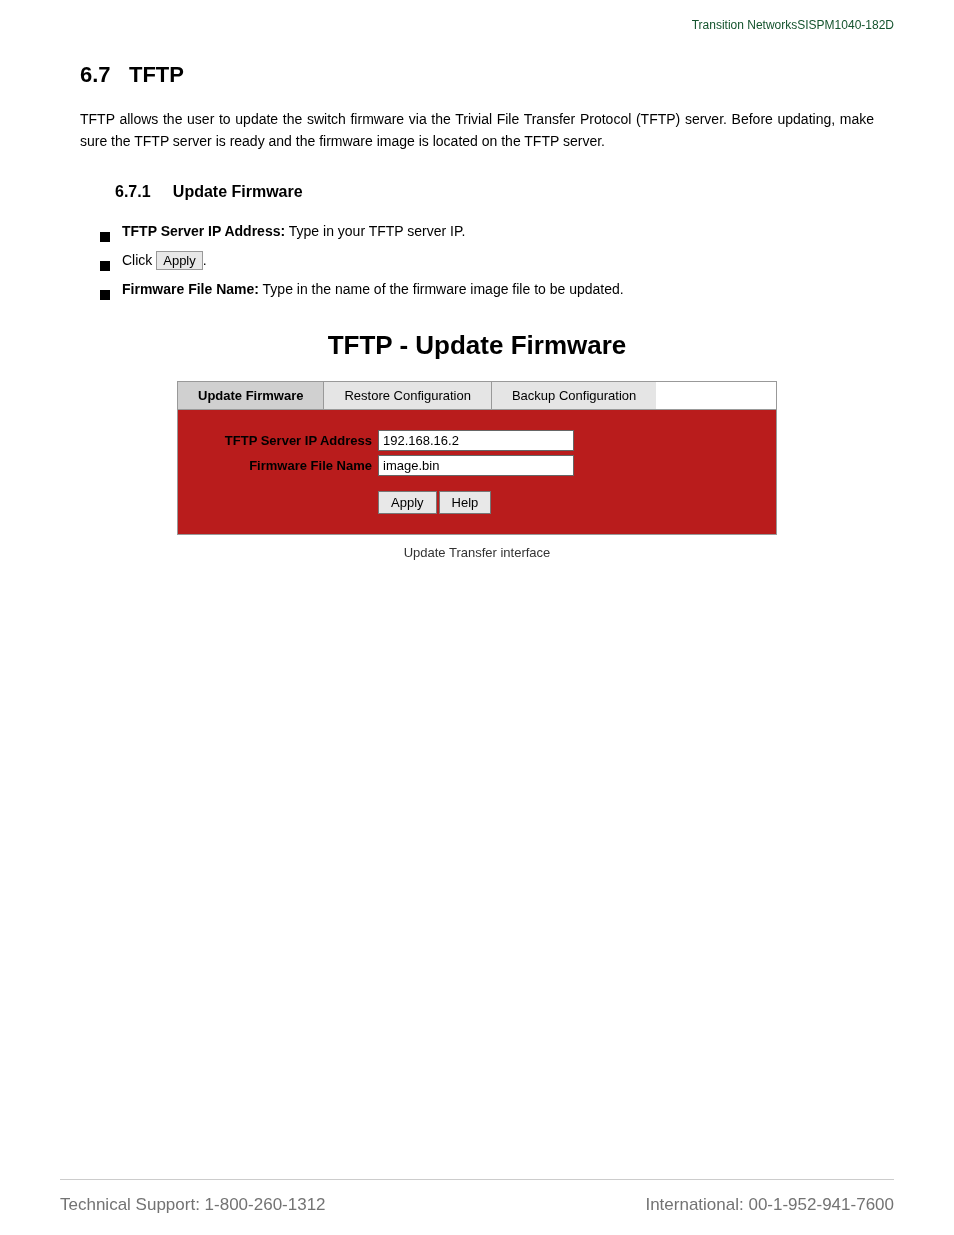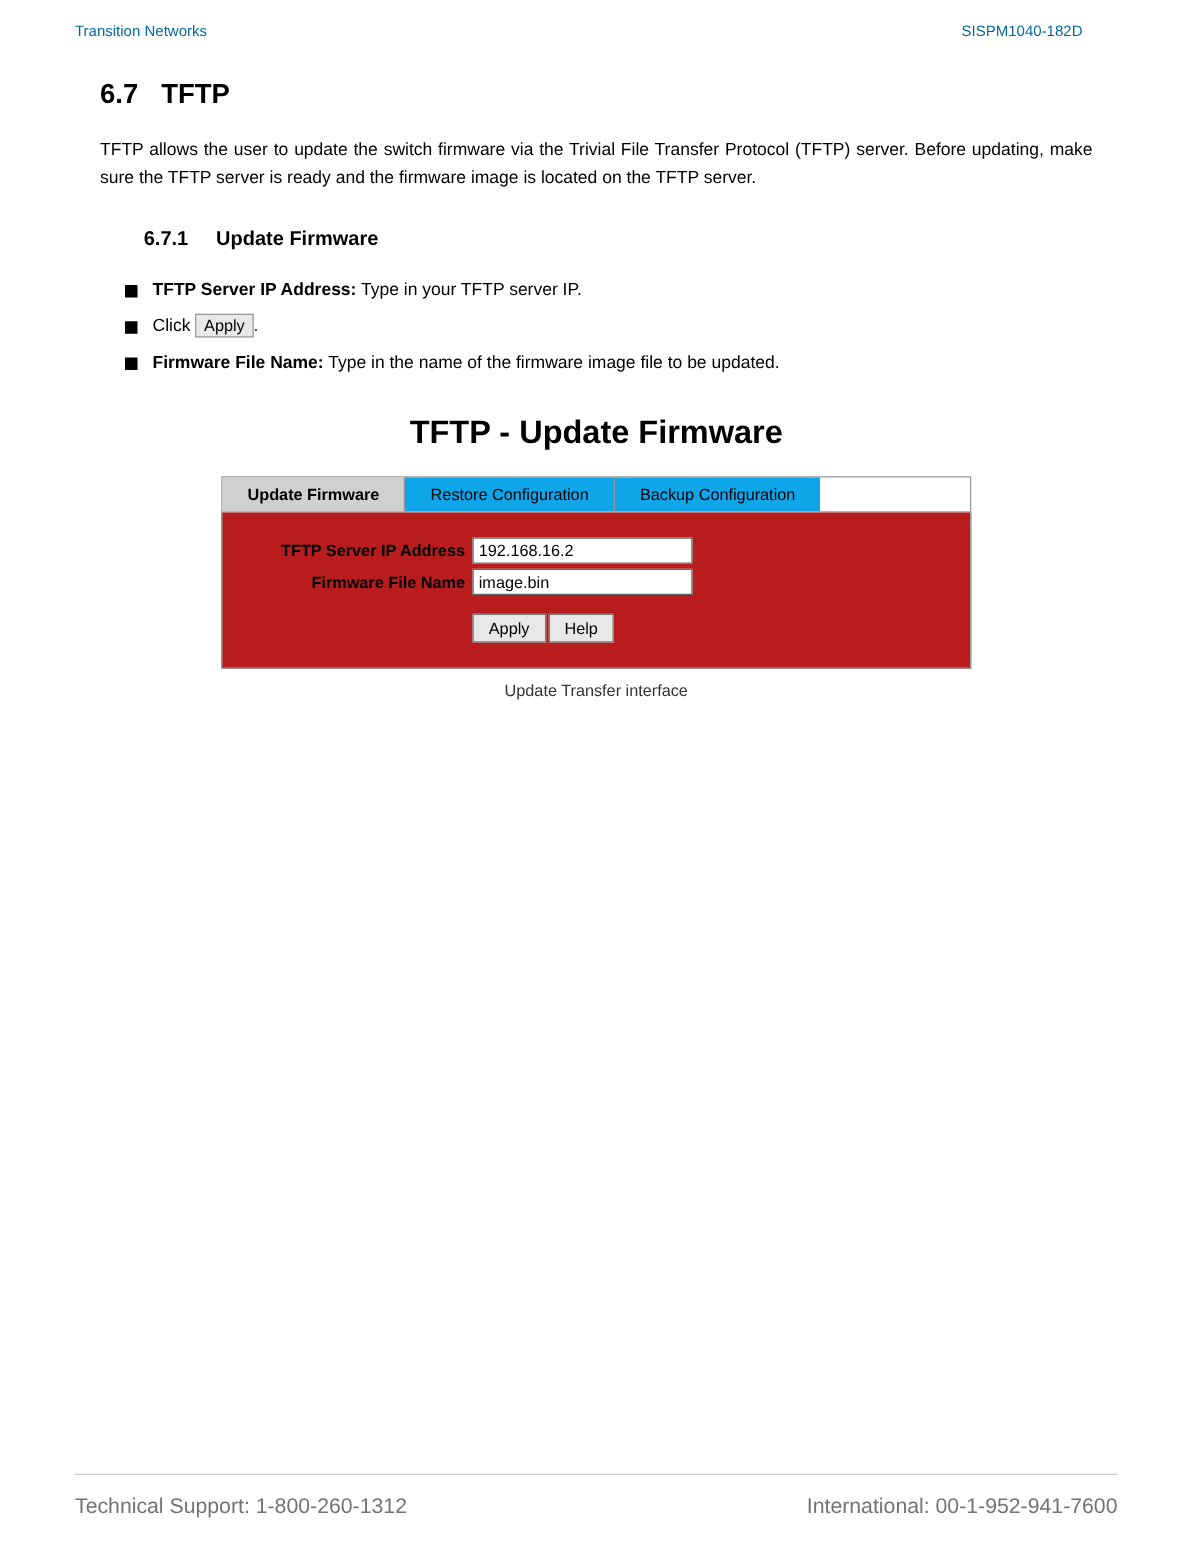--- a/index.html
+++ b/index.html
@@ -18,24 +18,24 @@
       width: 954px;
       min-height: 1235px;
       padding: 0;
       position: relative;
       display: flex;
       flex-direction: column;
     }
 
     .header-bar {
       display: flex;
-      justify-content: space-between;
-      padding: 18px 88px 10px 60px;
+      justify-content: flex-end;
+      padding: 18px 60px 10px 60px;
       font-size: 12px;
-      color: #0369a1;
+      color: #14532d;
     }
 
     .content-area {
       padding: 10px 80px 40px 80px;
       flex: 1;
     }
 
     .section-title {
       font-size: 22px;
       font-weight: bold;
@@ -67,21 +67,21 @@
     }
 
     .bullet-list {
       list-style: none;
       padding: 0;
       margin: 0 0 20px 20px;
     }
 
     .bullet-list li {
       display: flex;
-      align-items: center;
+      align-items: flex-end;
       margin-bottom: 8px;
       font-size: 14px;
       line-height: 1.5;
     }
 
     .bullet-square {
       display: inline-block;
       width: 10px;
       height: 10px;
       background: #000;
@@ -137,21 +137,21 @@
       font-weight: bold;
       color: #000;
     }
 
     .tab-item.active {
       background: #d0d0d0;
       font-weight: bold;
     }
 
     .tab-item:not(.active) {
-      background: #0ea5e9;
+      background: #e5e5e5;
       font-weight: normal;
     }
 
     .tab-item:last-child {
       border-right: none;
     }
 
     .form-panel {
       width: 600px;
       border: 1px solid #999;
@@ -176,21 +176,21 @@
       text-align: right;
       padding-right: 6px;
       white-space: nowrap;
       min-width: 180px;
     }
 
     .form-input {
       border: 1px solid #666;
       padding: 2px 4px;
       font-size: 13px;
-      width: 176px;
+      width: 196px;
       font-family: Arial, Helvetica, sans-serif;
     }
 
     .form-actions {
       display: flex;
       gap: 2px;
       margin-top: 12px;
       margin-left: 180px;
     }
 

